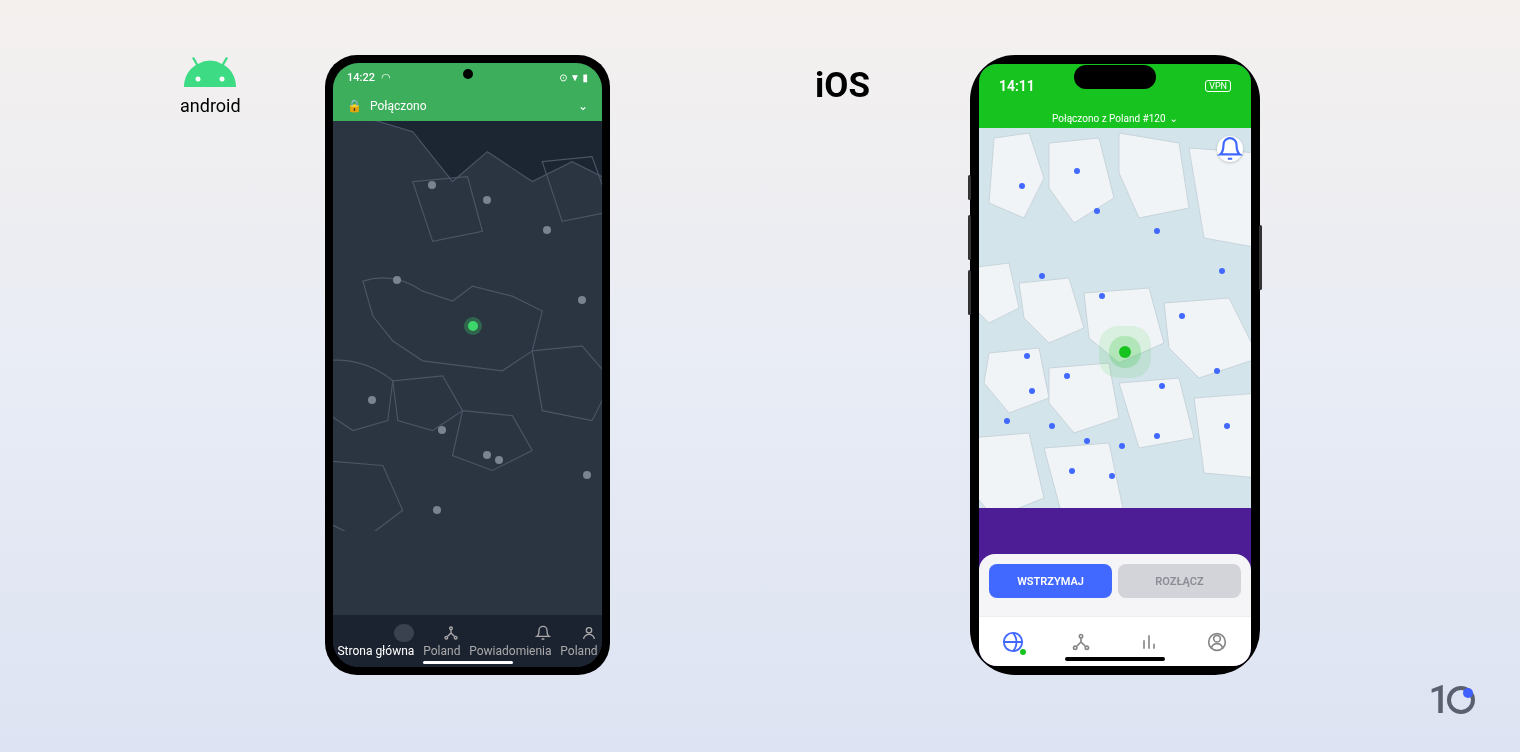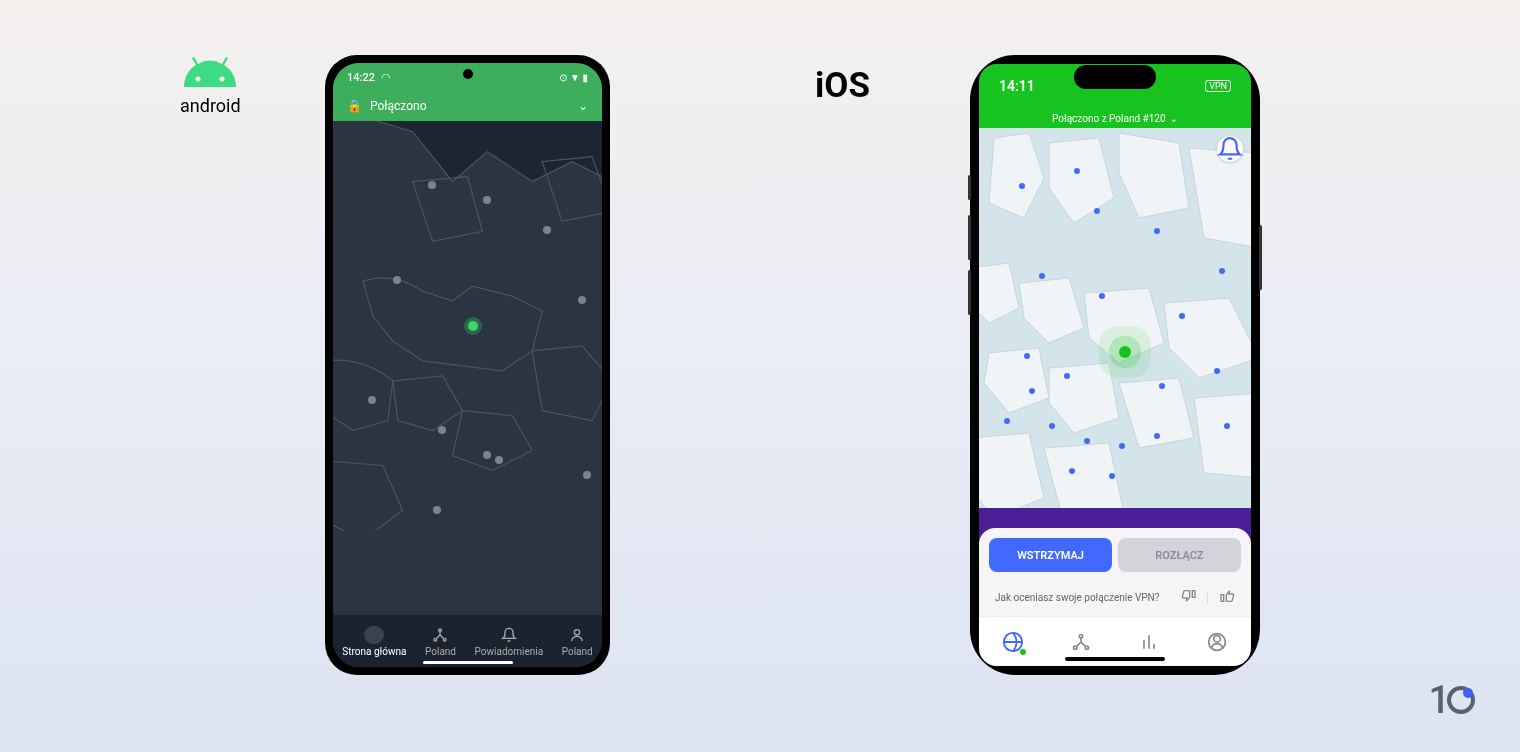--- a/index.html
+++ b/index.html
@@ -31,21 +31,21 @@
 .info-head-a .country{display:flex;align-items:center;gap:10px}
 .flag-pl{width:24px;height:24px;border-radius:50%;background:linear-gradient(180deg,#fff 50%,#dc143c 50%);border:1px solid #444}
 .info-head-a .name{color:#fff;font-size:14px;font-weight:500}
 .info-head-a .sub{color:#888;font-size:10px}
 .refresh-icon{color:#fff}
 .btns-a{display:flex;gap:8px}
 .btn-a{flex:1;height:36px;border-radius:6px;font-size:12px;display:flex;align-items:center;justify-content:center;cursor:pointer}
 .btn-primary{background:#4169ff;color:#fff}
 .btn-secondary{background:transparent;border:1px solid #444;color:#fff}
 .nav-a{position:absolute;bottom:0;left:0;right:0;height:52px;background:#1c2330;display:flex;justify-content:space-around;align-items:center;padding:4px 0}
-.nav-item-a{display:flex;flex-direction:column;align-items:center;gap:2px;color:#aaa;font-size:10px}
+.nav-item-a{display:flex;flex-direction:column;align-items:flex-end;gap:2px;color:#aaa;font-size:12px}
 .nav-item-a.active{color:#fff}
 .nav-item-a .icon{width:18px;height:18px;display:flex;align-items:center;justify-content:center}
 .nav-item-a.active .icon-bg{background:#3a4250;border-radius:10px;padding:2px 10px}
 .home-indicator-a{position:absolute;bottom:3px;left:50%;transform:translateX(-50%);width:90px;height:3px;background:#fff;border-radius:2px}
 
 
 .phone-ios{position:absolute;left:970px;top:55px;width:290px;height:620px;background:#000;border-radius:45px;padding:9px}
 .phone-ios .screen{width:100%;height:100%;border-radius:18px;overflow:hidden;position:relative;background:#4c1d95}
 .island{position:absolute;top:10px;left:50%;transform:translateX(-50%);width:82px;height:24px;background:#000;border-radius:14px;z-index:10}
 .ios-btn{position:absolute;background:#333;border-radius:2px}
@@ -248,32 +248,20 @@
       <div class="dot-i" style="top:295px;left:245px"></div>
       <div class="dot-i" style="top:340px;left:90px"></div>
       <div class="dot-i" style="top:345px;left:130px"></div>
       <div class="dot-active-i" style="top:218px;left:140px"></div>
     </div>
     <div class="info-card-i">
       <div class="btns-i">
         <div class="btn-i btn-i-primary">WSTRZYMAJ</div>
         <div class="btn-i btn-i-secondary">ROZŁĄCZ</div>
       </div>
-      <div class="rating-row">
-        <span>Jak oceniasz swoje połączenie VPN?</span>
-        <div class="thumbs">
-          <span><svg width="16" height="16" viewBox="0 0 24 24" fill="none" stroke="#888" stroke-width="2">
-                <path d="M17 14V4h4v10h-4zM13 4H6a2 2 0 00-2 2l-2 7a2 2 0 002 2h5l-1 5 5-6V4z"></path>
-              </svg></span>
-          <span style="color:#ccc">|</span>
-          <span><svg width="16" height="16" viewBox="0 0 24 24" fill="none" stroke="#888" stroke-width="2">
-                <path d="M7 10v10H3V10h4zM11 20h7a2 2 0 002-2l2-7a2 2 0 00-2-2h-5l1-5-5 6v10z"></path>
-              </svg></span>
-        </div>
-      </div>
     </div>
     <div class="nav-i">
       <div class="nav-item-i active">
         <svg width="22" height="22" viewBox="0 0 24 24" fill="none" stroke="#4169ff" stroke-width="2">
             <circle cx="12" cy="12" r="10"></circle>
             <path d="M2 12h20M12 2a15 15 0 010 20"></path>
           </svg>
         <span style="position:absolute;bottom:-1px;right:-1px;width:6px;height:6px;background:#17c41f;border-radius:50%"></span>
       </div>
       <div class="nav-item-i">

